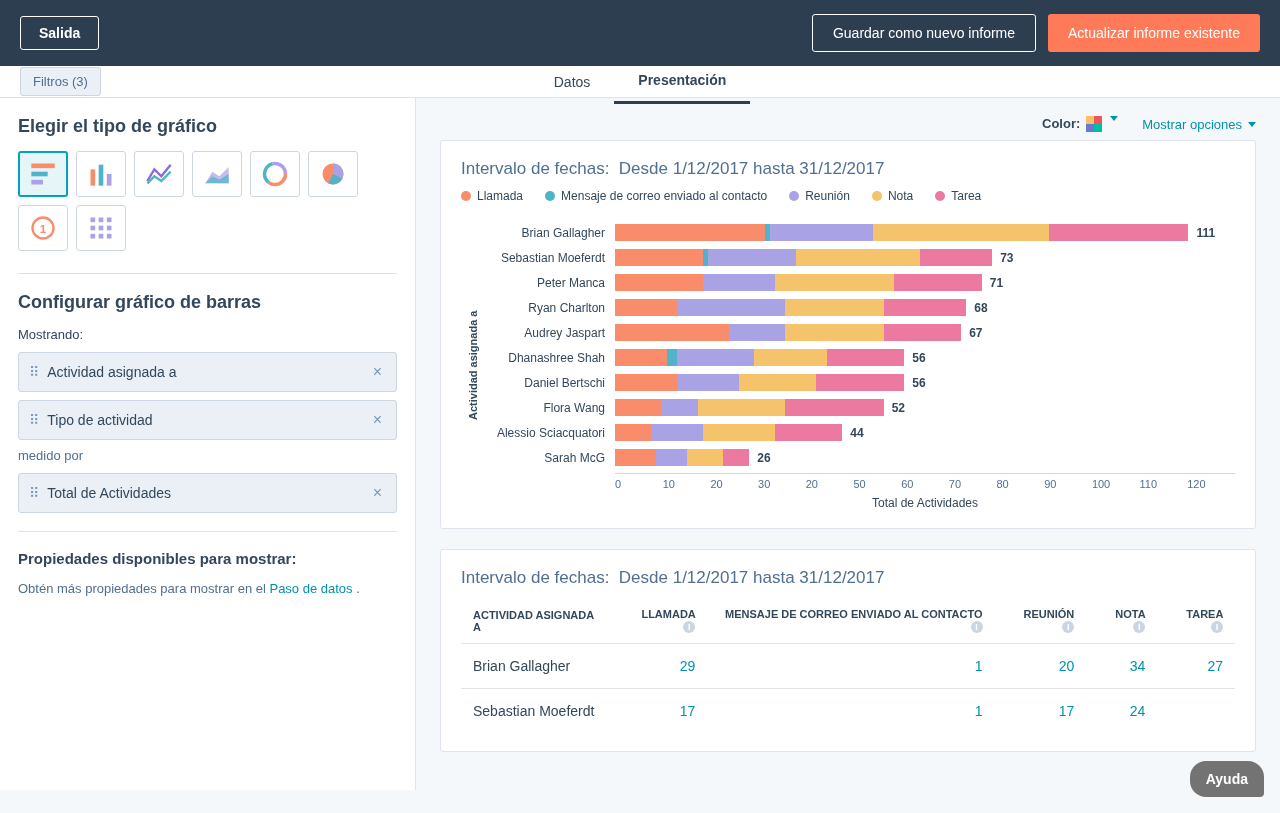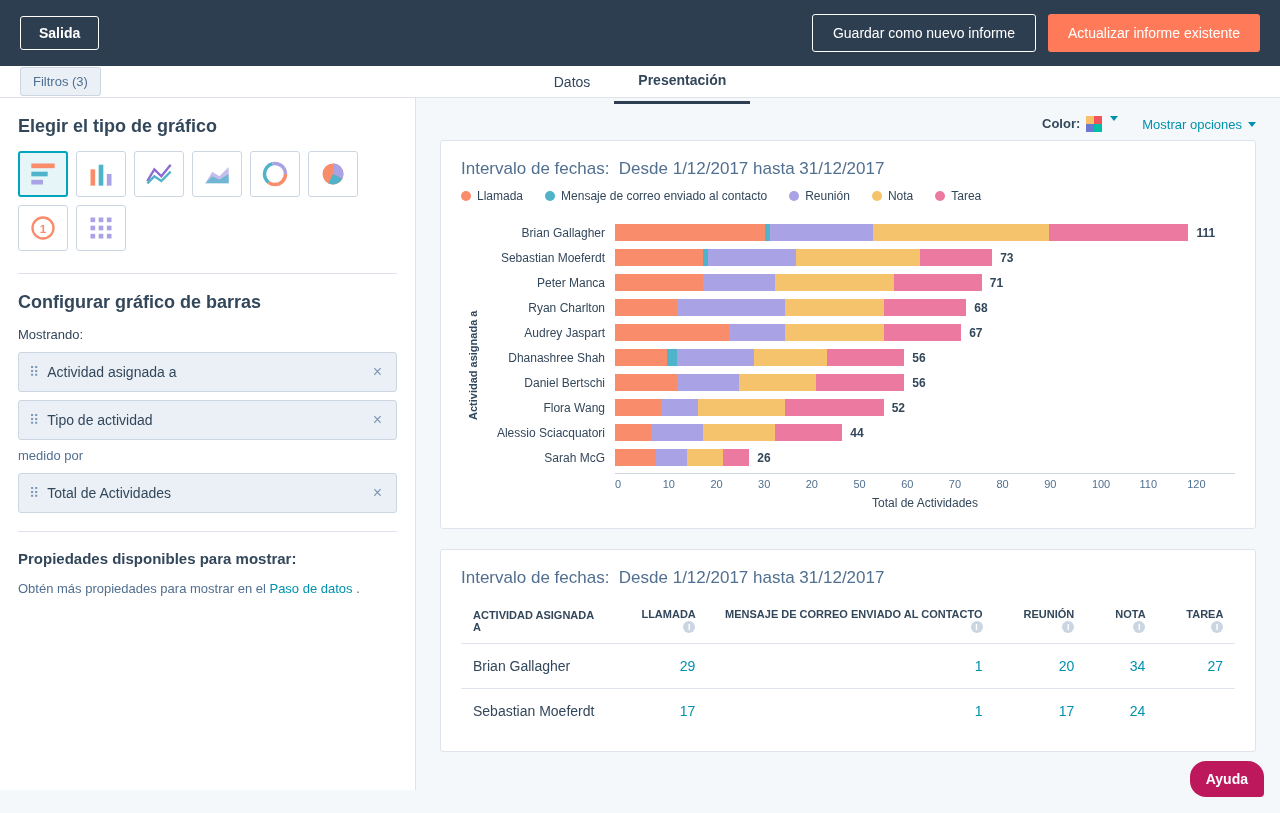--- a/index.html
+++ b/index.html
@@ -65,21 +65,21 @@
   .xlabel { text-align: center; font-size: 12px; color: #33475b; margin-left: 130px; margin-top: 6px; }
   
   table { width: 100%; border-collapse: collapse; }
   th { text-align: right; font-size: 11px; font-weight: 700; color: #33475b; text-transform: uppercase; padding: 10px 12px; vertical-align: bottom; }
   th:first-child { text-align: left; }
   td { padding: 14px 12px; border-top: 1px solid #dfe3eb; text-align: right; font-size: 14px; }
   td:first-child { text-align: left; color: #33475b; }
   td.num { color: #0091ae; font-weight: 500; }
   .info-icon { display:inline-block; width:12px;height:12px;border-radius:50%;background:#cbd6e2;color:#fff;font-size:9px;line-height:12px;text-align:center;margin-left:3px;font-weight:700;}
   
-  .help-fab { position: fixed; bottom: 16px; right: 16px; background: #be185d; color: #fff; padding: 10px 16px; border-radius: 16px 16px 4px 16px; font-weight: 600; cursor: pointer; font-size: 14px; }
+  .help-fab { position: fixed; bottom: 16px; right: 16px; background: #737373; color: #fff; padding: 10px 16px; border-radius: 16px 16px 4px 16px; font-weight: 600; cursor: pointer; font-size: 14px; }
 </style>
 </head>
 <body>
 
 <div class="topbar">
   <div class="top-left">
     <button class="btn-outline">Salida</button>
   </div>
   <div class="top-right">
     <button class="btn-outline-white">Guardar como nuevo informe</button>

